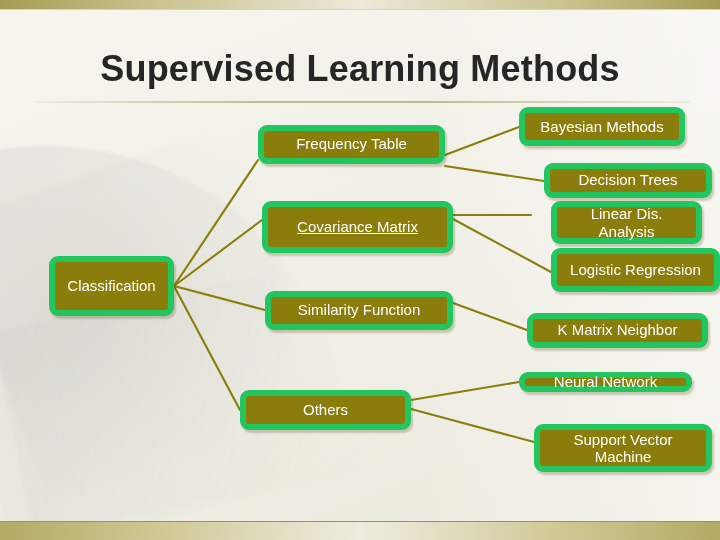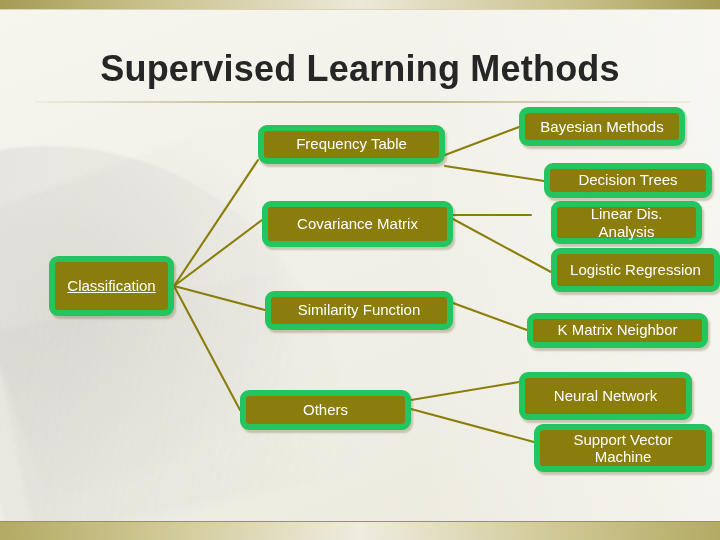--- a/index.html
+++ b/index.html
@@ -163,29 +163,29 @@
       <line x1="453" y1="215" x2="531" y2="215"></line>
       <line x1="453" y1="219" x2="551" y2="272"></line>
 
       <line x1="453" y1="303" x2="527" y2="330"></line>
 
       <line x1="411" y1="400" x2="519" y2="382"></line>
       <line x1="411" y1="409" x2="534" y2="442"></line>
     </g>
   </svg>
 
-  <div class="node wrap2" style="left:49px; top:256px; width:125px; height:60px;text-decoration:underline;">
+  <div class="node wrap2" style="left:49px; top:256px; width:125px; height:60px;">
     <span>Classification</span>
   </div>
 
   <div class="node" style="left:258px; top:125px; width:187px; height:39px;">
     <span>Frequency Table</span>
   </div>
 
-  <div class="node" style="left:262px; top:201px; width:191px; height:46px;">
+  <div class="node" style="left:262px; top:201px; width:191px; height:52px;text-decoration:underline;">
     <span>Covariance Matrix</span>
   </div>
 
   <div class="node" style="left:265px; top:291px; width:188px; height:39px;">
     <span>Similarity Function</span>
   </div>
 
   <div class="node" style="left:240px; top:390px; width:171px; height:40px;">
     <span>Others</span>
   </div>
@@ -203,21 +203,21 @@
   </div>
 
   <div class="node wrap2" style="left:551px; top:248px; width:169px; height:44px;">
     <span>Logistic Regression</span>
   </div>
 
   <div class="node" style="left:527px; top:313px; width:181px; height:35px;">
     <span>K Matrix Neighbor</span>
   </div>
 
-  <div class="node" style="left:519px; top:372px; width:173px; height:48px;">
+  <div class="node" style="left:519px; top:372px; width:173px; height:20px;">
     <span>Neural Network</span>
   </div>
 
   <div class="node wrap2" style="left:534px; top:424px; width:178px; height:48px;">
     <span>Support Vector Machine</span>
   </div>
 
 </div>
 
 </body></html>

